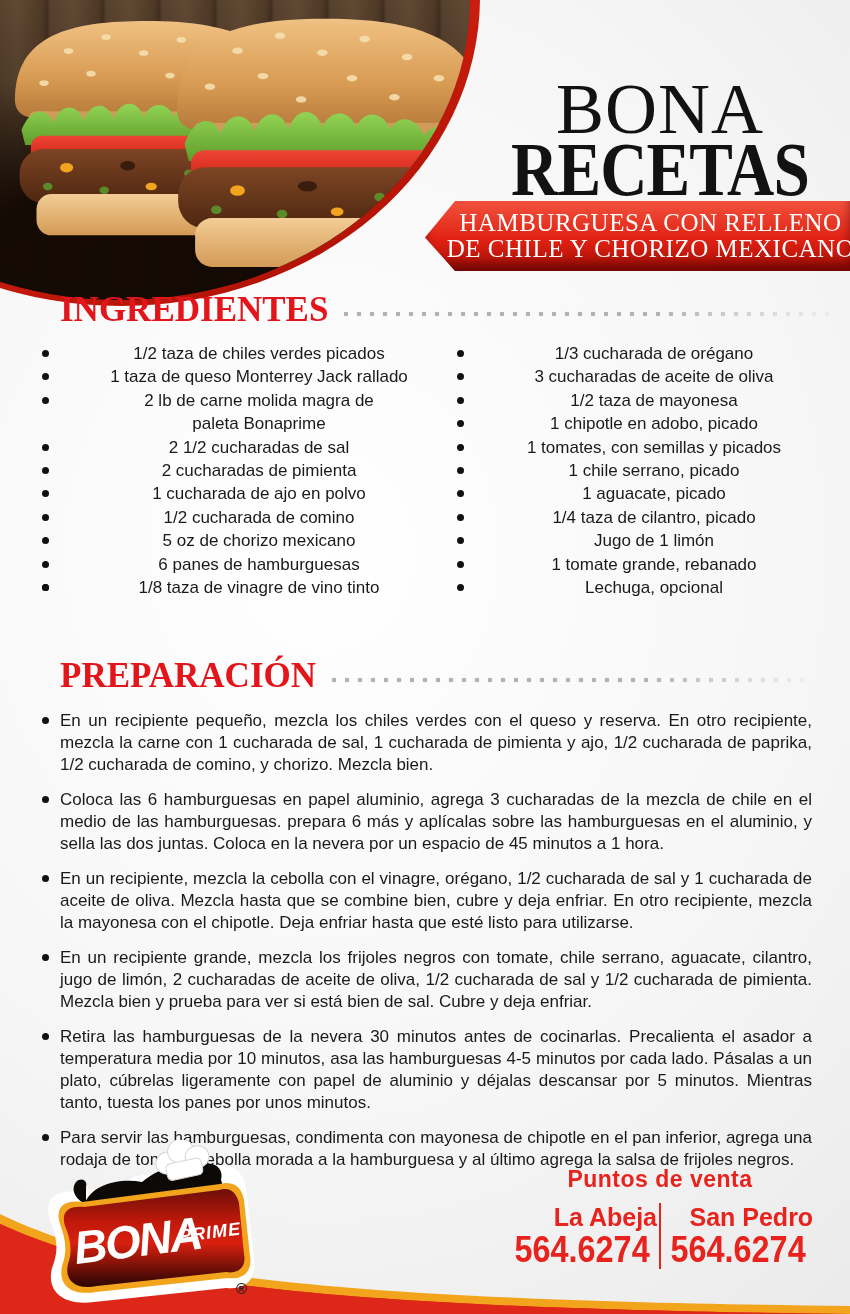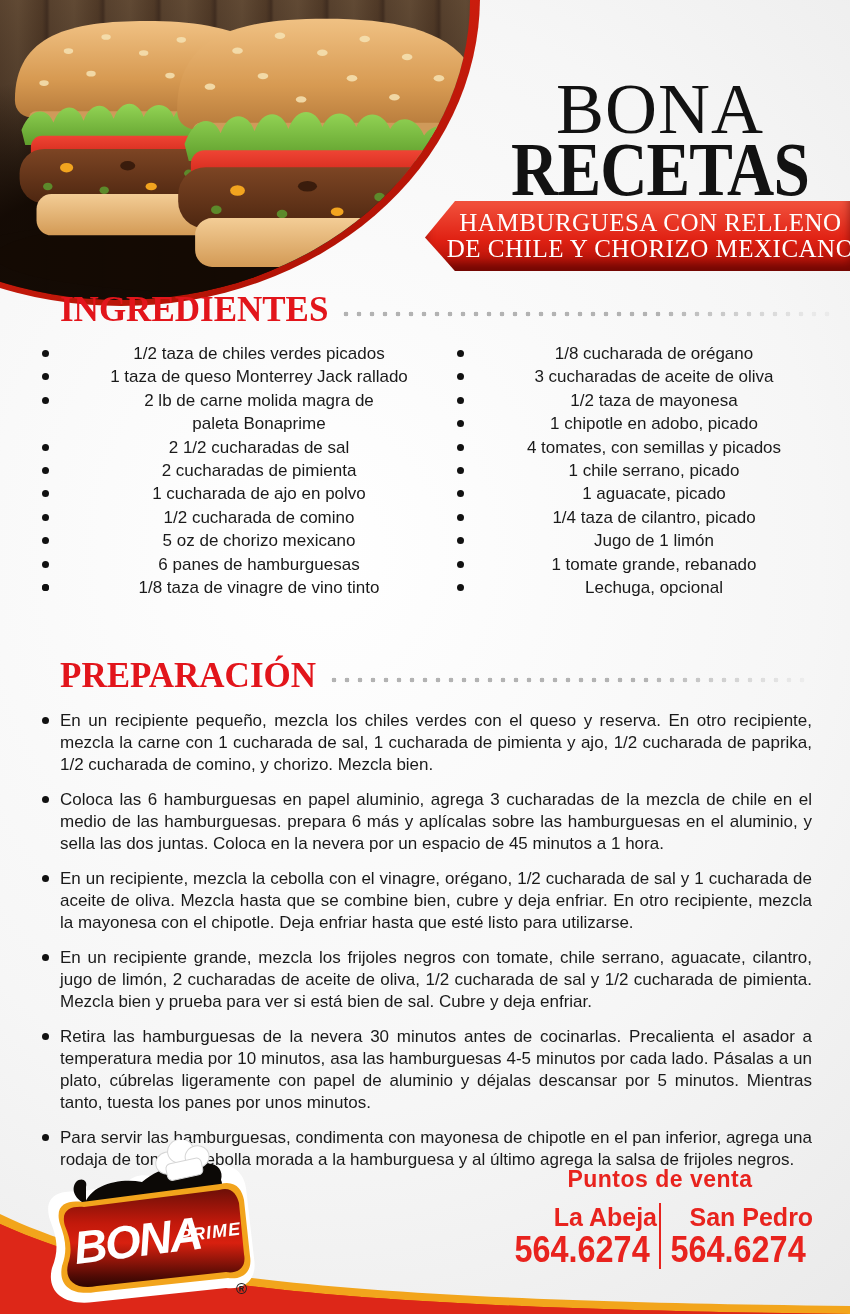--- a/index.html
+++ b/index.html
@@ -196,30 +196,30 @@
           <li><span class="bullet"></span><span>5 oz de chorizo mexicano</span></li>
 
           <li><span class="bullet"></span><span>6 panes de hamburguesas</span></li>
 
           <li><span class="bullet"></span></li>
 
           <li><span class="bullet"></span><span>1/8 taza de vinagre de vino tinto</span></li>
         </ul>
       <ul class="ing col-right">
 
-          <li><span class="bullet"></span><span>1/8 cucharada de orégano</span></li>
+          <li><span class="bullet"></span><span>1/3 cucharada de orégano</span></li>
 
           <li><span class="bullet"></span><span>3 cucharadas de aceite de oliva</span></li>
 
           <li><span class="bullet"></span><span>1/2 taza de mayonesa</span></li>
 
           <li><span class="bullet"></span><span>1 chipotle en adobo, picado</span></li>
 
 
-          <li><span class="bullet"></span><span>4 tomates, con semillas y picados</span></li>
+          <li><span class="bullet"></span><span>1 tomates, con semillas y picados</span></li>
 
           <li><span class="bullet"></span><span>1 chile serrano, picado</span></li>
 
           <li><span class="bullet"></span><span>1 aguacate, picado</span></li>
 
           <li><span class="bullet"></span><span>1/4 taza de cilantro, picado</span></li>
 
           <li><span class="bullet"></span><span>Jugo de 1 limón</span></li>
 
           <li><span class="bullet"></span><span>1 tomate grande, rebanado</span></li>

